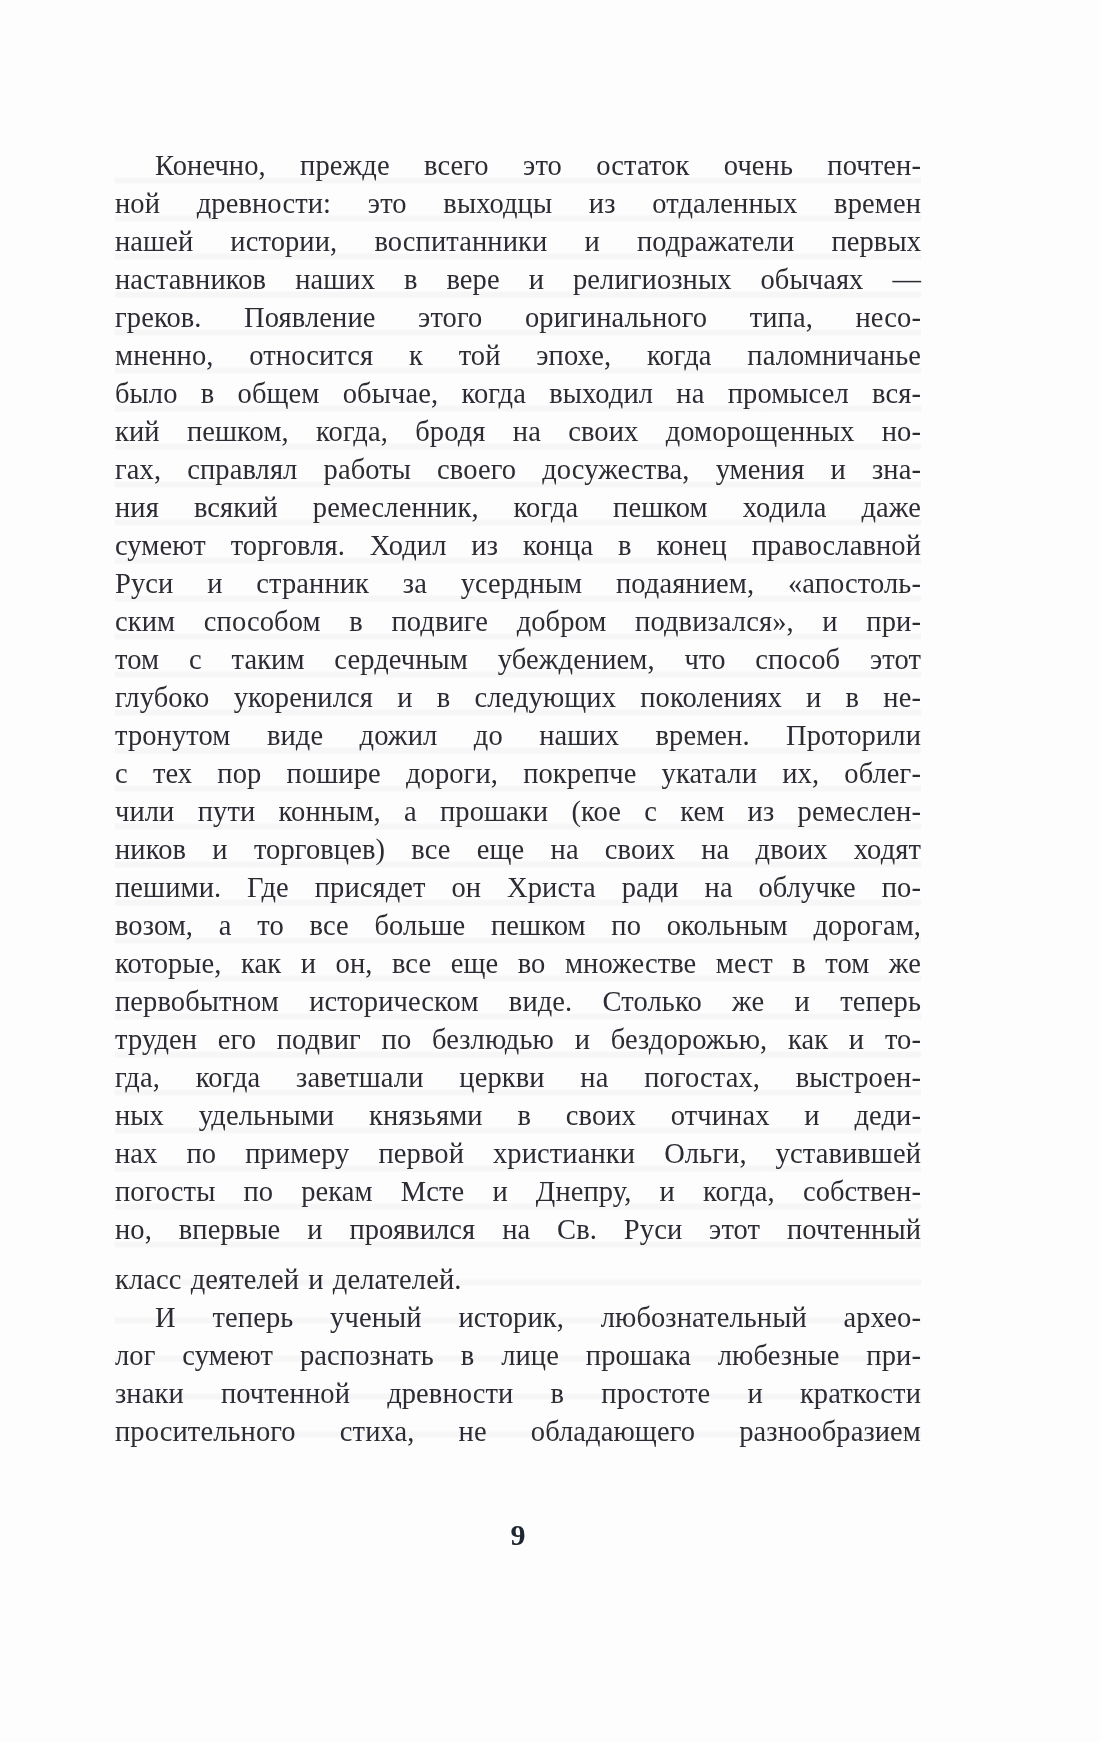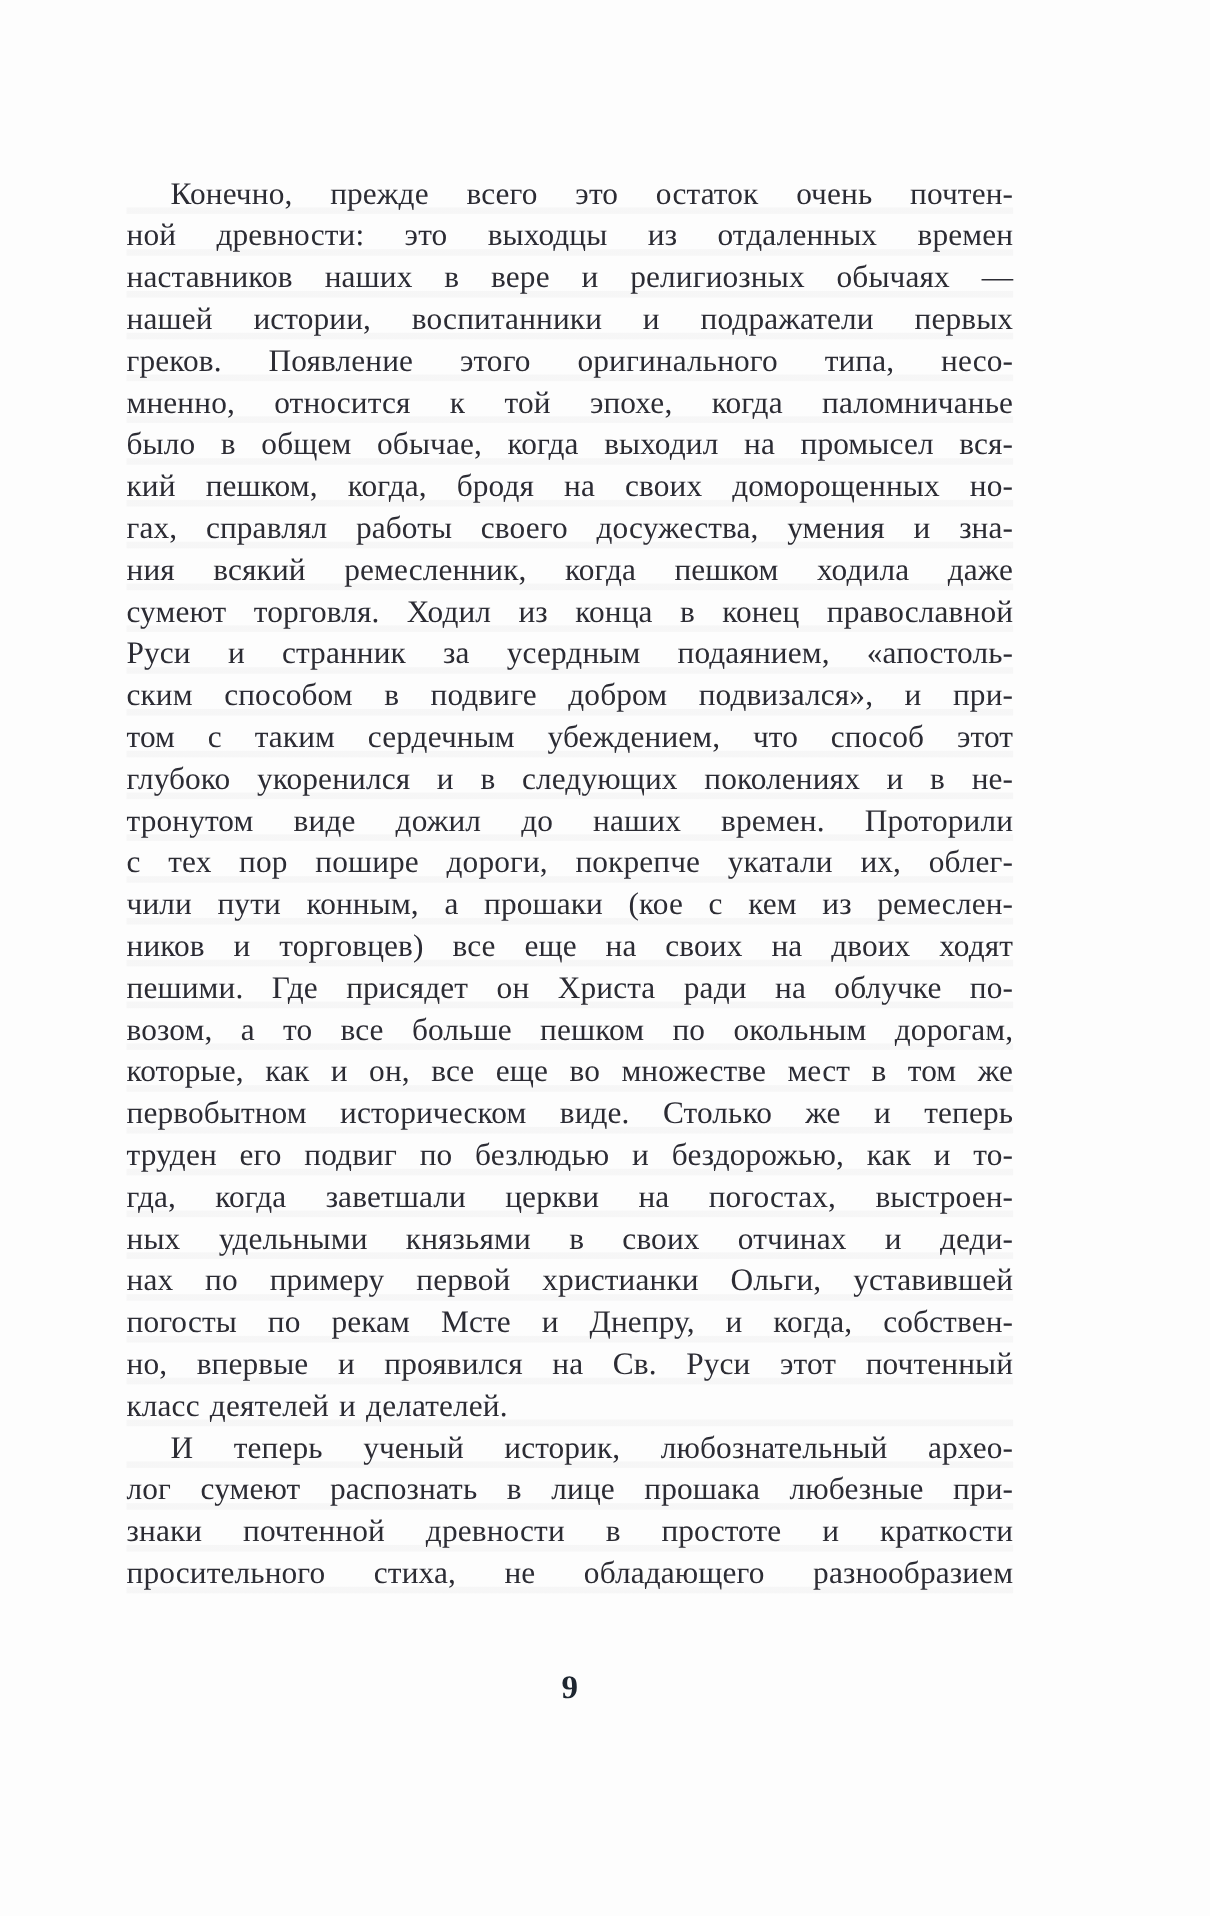--- a/index.html
+++ b/index.html
@@ -15,21 +15,21 @@
     position: relative;
   }
   .page {
     width: 1100px;
     height: 1742px;
     position: relative;
   }
   .text-block {
     position: absolute;
     left: 115px;
-    top: 158px;
+    top: 147px;
     width: 806px;
     
     background: repeating-linear-gradient(
       to bottom,
       transparent 0px,
       transparent 30px,
       rgba(120,120,125,0.05) 31px,
       rgba(120,120,125,0.05) 36px,
       transparent 37px,
       transparent 38px
@@ -49,20 +49,21 @@
     letter-spacing: 0.1px;
     word-spacing: 1px;
   }
   .line.indent {
     padding-left: 40px;
   }
   .line.flush-left {
     text-align: left;
     text-align-last: left;
     word-spacing: 2px;
+    margin-top: 12px;
   }
   .page-number {
     position: absolute;
     left: 115px;
     top: 1516px;
     width: 806px;
     text-align: center;
     font-size: 30px;
     font-weight: 700;
     color: #1e2630;
@@ -70,22 +71,22 @@
   }
 </style>
 </head>
 <body>
 
 <div class="page">
   <div class="text-block">
       <div class="paragraph">
         <div class="line indent">Конечно, прежде всего это остаток очень почтен-</div>
         <div class="line">ной древности: это выходцы из отдаленных времен</div>
+        <div class="line">нашей истории, воспитанники и подражатели первых</div>
         <div class="line">наставников наших в вере и религиозных обычаях —</div>
-        <div class="line">нашей истории, воспитанники и подражатели первых</div>
         <div class="line">греков. Появление этого оригинального типа, несо-</div>
         <div class="line">мненно, относится к той эпохе, когда паломничанье</div>
         <div class="line">было в общем обычае, когда выходил на промысел вся-</div>
         <div class="line">кий пешком, когда, бродя на своих доморощенных но-</div>
         <div class="line">гах, справлял работы своего досужества, умения и зна-</div>
         <div class="line">ния всякий ремесленник, когда пешком ходила даже</div>
         <div class="line">сумеют торговля. Ходил из конца в конец православной</div>
         <div class="line">Руси и странник за усердным подаянием, «апостоль-</div>
         <div class="line">ским способом в подвиге добром подвизался», и при-</div>
         <div class="line">том с таким сердечным убеждением, что способ этот</div>

